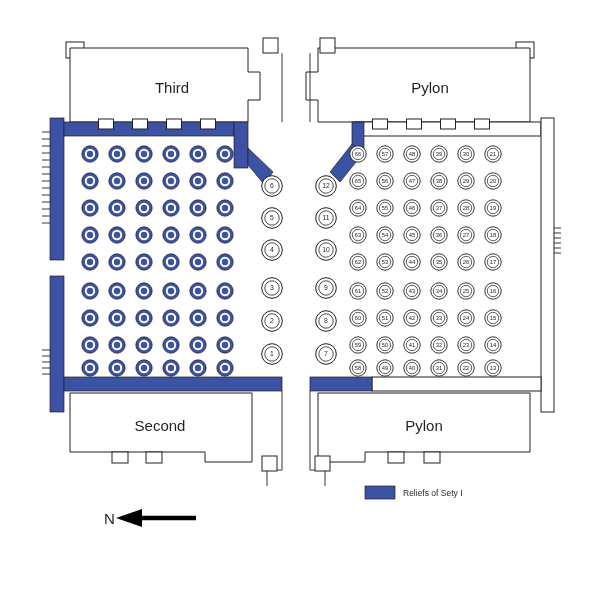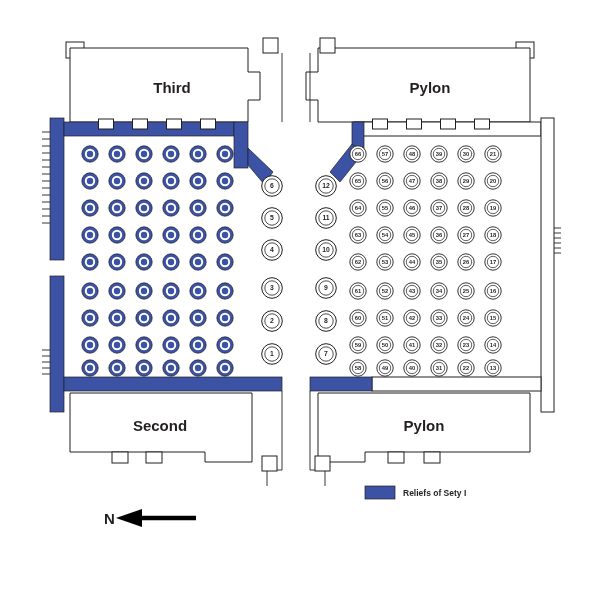--- a/index.html
+++ b/index.html
@@ -1,16 +1,16 @@
 <!DOCTYPE html>
 <html style="--relief-blue: #3C52A4; --outline: #231F20;"><head>
 <meta charset="utf-8">
 <style>
   html,body{margin:0;padding:0;background:#fff;}
-  .stage{position:relative;width:600px;height:590px;background:#fff;overflow:hidden;font-weight:bold;}
+  .stage{position:relative;width:600px;height:590px;background:#fff;overflow:hidden;}
   svg{display:block;}
   .outline{fill:#fff;stroke:var(--outline,#231F20);stroke-width:1;}
   .thin{stroke:var(--outline,#231F20);stroke-width:0.9;fill:none;}
   .wall-blue{fill:var(--relief-blue,#3C52A4);stroke:var(--outline,#231F20);stroke-width:0.7;}
   text{font-family:"Liberation Sans","DejaVu Sans",sans-serif;fill:var(--outline,#231F20);}
   .room-label{font-size:15px;}
   .col-num{font-size:5.8px;}
   .great-num{font-size:6.8px;}
   .legend-label{font-size:8.5px;}
   .north-label{font-size:15px;}

